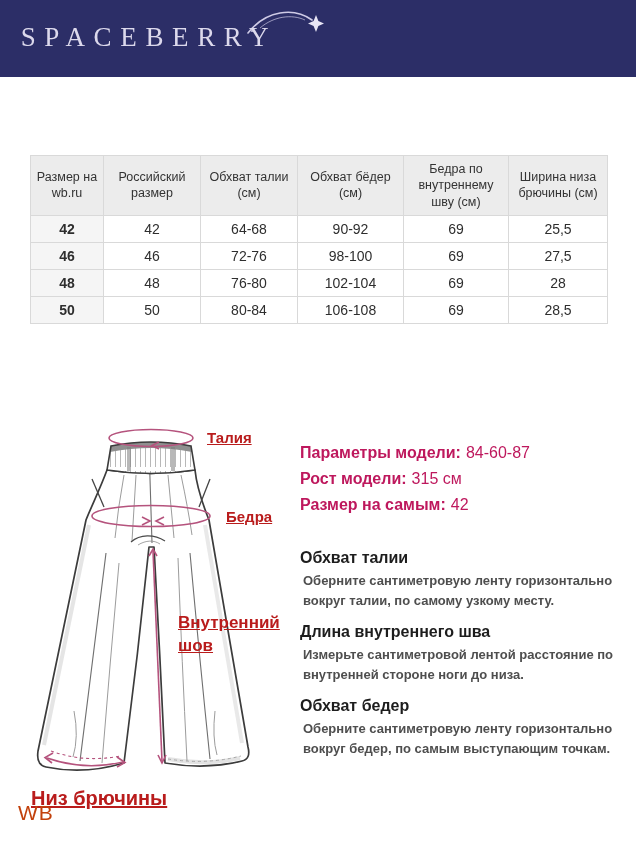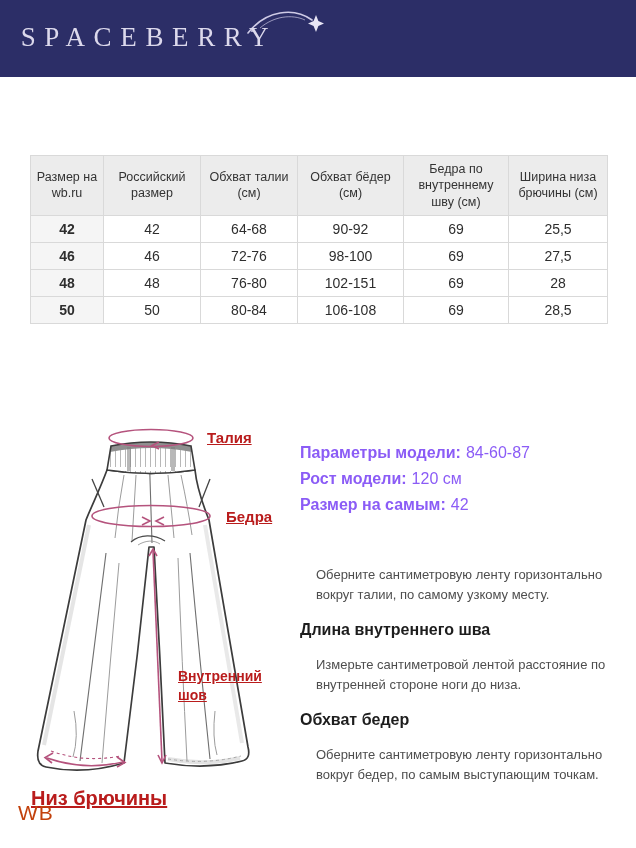--- a/index.html
+++ b/index.html
@@ -31,33 +31,33 @@
     line-height:1.3; padding:5px 3px; height:57px;
   }
   .size-table td { font-size:14px; color:#2e2e2e; height:27px; padding:0 2px; background:#fff; }
   .size-table td.col-first { background:#f5f5f5; font-weight:700; }
 
   
   .diagram-svg { position:absolute; left:18px; top:413px; }
   .d-label { position:absolute; font-weight:700; color:#b91c1c;text-decoration:underline; }
   .lbl-waist  { left:207px; top:429px; font-size:15px; }
   .lbl-hips   { left:226px; top:508px; font-size:15px; }
-  .lbl-inseam { left:178px; top:667px; font-size:14px; width:98px; line-height:1.35; }
+  .lbl-inseam { left:178px; top:612px; font-size:17px; width:98px; line-height:1.35; }
   .lbl-hem    { left:31px;  top:787px; font-size:20px; }
 
   
-  .model-info { position:absolute; left:300px; top:444px; font-size:16px; color:#8b5cf6; }
+  .model-info { position:absolute; left:300px; top:444px; font-size:16px; color:#be185d; }
   .mi-line { line-height:17px; margin-bottom:9px; white-space:nowrap; }
   .mi-label { font-weight:700; }
   .mi-value { margin-left:5px; font-weight:400; }
 
   .guide { position:absolute; left:300px; top:549px; width:322px; }
   .g-section { margin-bottom:12px; }
   .g-title { font-size:16px; font-weight:700; color:#1d1d1d; line-height:18px; margin:0 0 4px 0; }
-  .g-body  { font-size:13px; color:#4e4e4e; line-height:20px; margin:16px; }
+  .g-body  { font-size:13px; color:#4e4e4e; line-height:20px; margin:3px;font-weight:bold; }
 
   .wb-watermark {
     position:absolute; left:18px; top:801px; font-size:21px; font-weight:400;
     color:#c2410c; letter-spacing:1px;
   }
 </style>
 </head>
 <body>
 
 <div class="brand-header">
@@ -103,21 +103,21 @@
         <td>46</td>
         <td>72-76</td>
         <td>98-100</td>
         <td>69</td>
         <td>27,5</td>
       </tr>
       <tr>
         <td class="col-first">48</td>
         <td>48</td>
         <td>76-80</td>
-        <td>102-151</td>
+        <td>102-104</td>
         <td>69</td>
         <td>28</td>
       </tr>
       <tr>
         <td class="col-first">50</td>
         <td>50</td>
         <td>80-84</td>
         <td>106-108</td>
         <td>69</td>
         <td>28,5</td>
@@ -191,29 +191,30 @@
 <div class="d-label lbl-waist">Талия</div>
 <div class="d-label lbl-hips">Бедра</div>
 <div class="d-label lbl-inseam">Внутренний шов</div>
 <div class="d-label lbl-hem">Низ брючины</div>
 
 <div class="model-info">
   <div class="mi-line">
     <span class="mi-label">Параметры модели:</span><span class="mi-value">84-60-87</span>
   </div>
   <div class="mi-line">
-    <span class="mi-label">Рост модели:</span><span class="mi-value">120 см</span>
+    <span class="mi-label">Рост модели:</span><span class="mi-value">315 см</span>
   </div>
   <div class="mi-line">
     <span class="mi-label">Размер на самым:</span><span class="mi-value">42</span>
   </div>
 </div>
 
 <div class="guide">
   <div class="g-section">
+    <div class="g-title">Обхват талии</div>
     <p class="g-body">Оберните сантиметровую ленту горизонтально вокруг талии, по самому узкому месту.</p>
   </div>
   <div class="g-section">
     <div class="g-title">Длина внутреннего шва</div>
     <p class="g-body">Измерьте сантиметровой лентой расстояние по внутренней стороне ноги до низа.</p>
   </div>
   <div class="g-section">
     <div class="g-title">Обхват бедер</div>
     <p class="g-body">Оберните сантиметровую ленту горизонтально вокруг бедер, по самым выступающим точкам.</p>
   </div>

